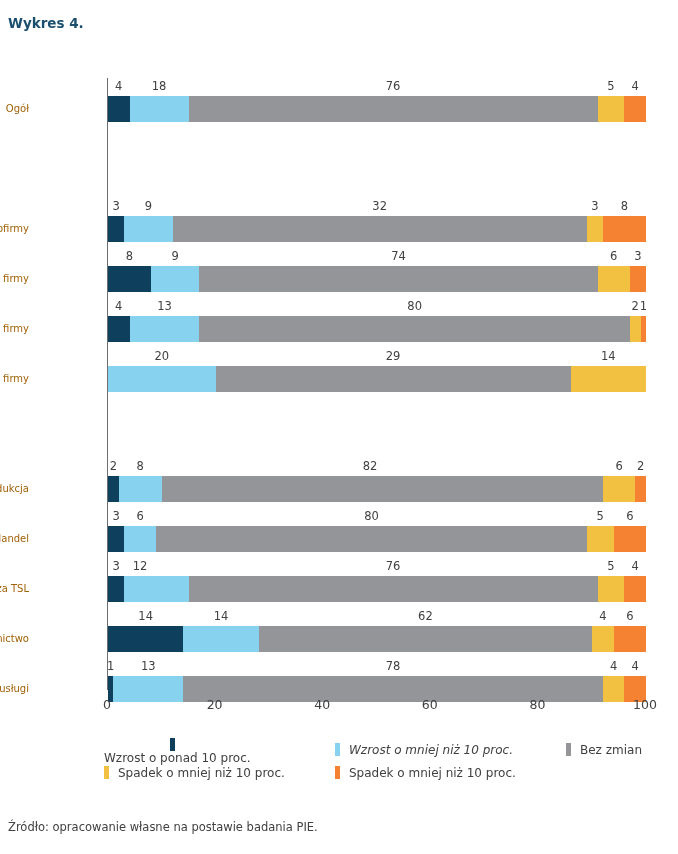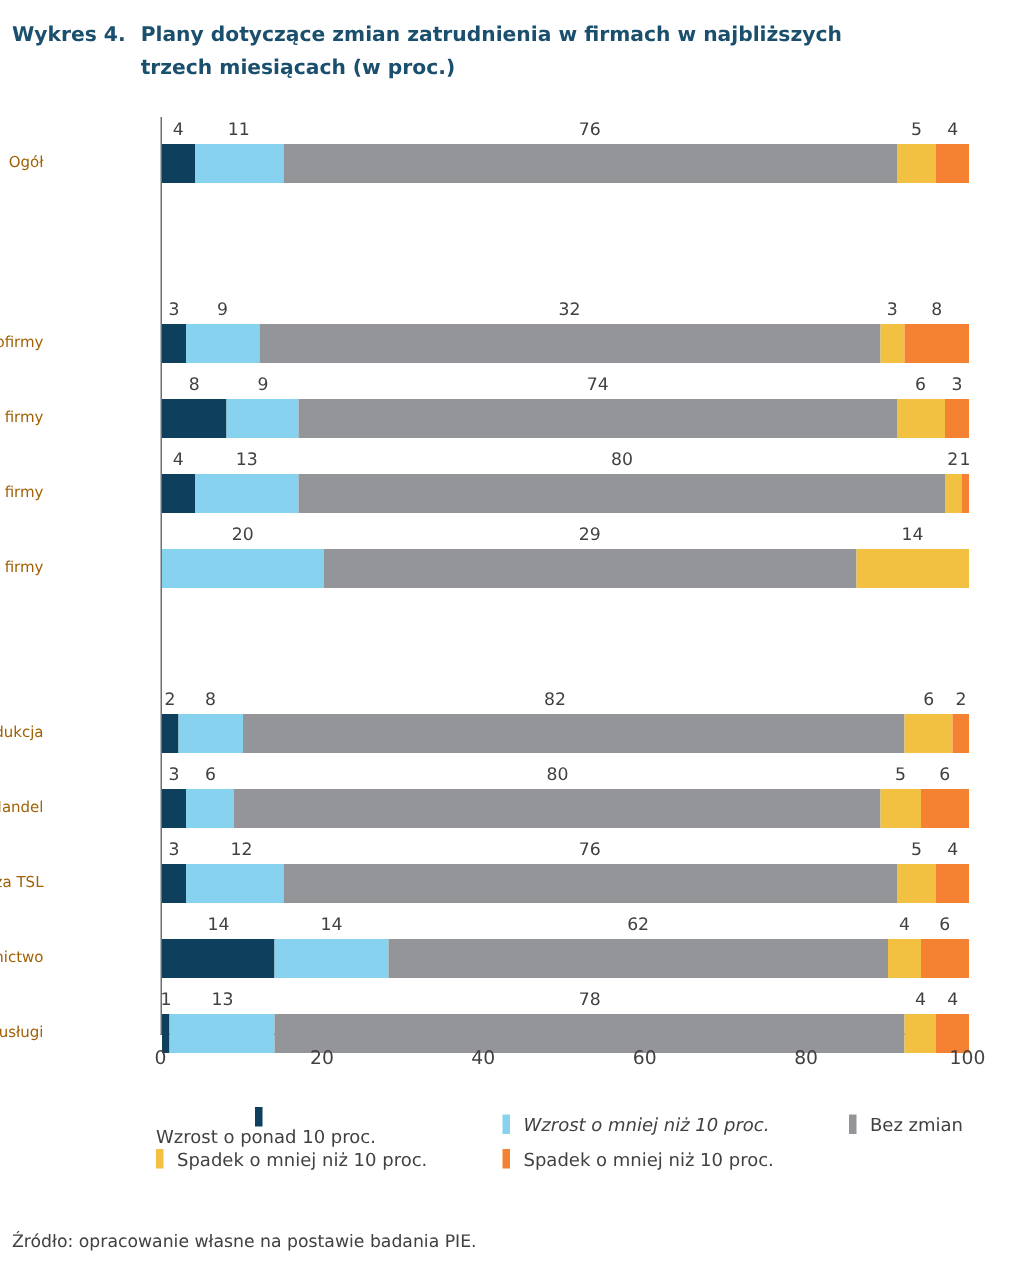--- a/index.html
+++ b/index.html
@@ -168,31 +168,30 @@
     top: 820px;
     font-size: 11.5px;
     color: #414042;
   }
 </style>
 </head>
 <body>
 
 <div id="chart-title">
   <span class="fig-no">Wykres 4.</span>
-  <span class="fig-text">Plany dotyczące zmian zatrudnienia w firmach w najbliższych trzech miesiącach (w proc.)</span>
 </div>
 
 <div id="plot">
   <div id="axis-y-line"></div>
   <div id="axis-x-line"></div>
   <div id="bars-container">
       <div class="bar-row" style="top: 18px;">
         <div class="dlabels">
           <div class="dlabel" style="left: 10.76px;">4</div>
-          <div class="dlabel" style="left: 51.11px;">11</div>
+          <div class="dlabel" style="left: 51.11px;">18</div>
           <div class="dlabel" style="left: 285.14px;">76</div>
           <div class="dlabel" style="left: 503.03px;">5</div>
           <div class="dlabel" style="left: 527.24px;">4</div>
         </div>
         <div class="bar-track">
           <div class="seg seg-a" style="width: 21.52px;"></div>
           <div class="seg seg-b" style="width: 59.18px;"></div>
           <div class="seg seg-c" style="width: 408.88px;"></div>
           <div class="seg seg-d" style="width: 26.9px;"></div>
           <div class="seg seg-e" style="width: 21.52px;"></div>
@@ -286,21 +285,21 @@
           <div class="seg seg-a" style="width: 16.14px;"></div>
           <div class="seg seg-b" style="width: 32.28px;"></div>
           <div class="seg seg-c" style="width: 430.4px;"></div>
           <div class="seg seg-d" style="width: 26.9px;"></div>
           <div class="seg seg-e" style="width: 32.28px;"></div>
         </div>
       </div>
       <div class="bar-row" style="top: 498px;">
         <div class="dlabels">
           <div class="dlabel" style="left: 8.07px;">3</div>
-          <div class="dlabel" style="left: 53px;">12</div>
+          <div class="dlabel" style="left: 32px;">12</div>
           <div class="dlabel" style="left: 285.14px;">76</div>
           <div class="dlabel" style="left: 503.03px;">5</div>
           <div class="dlabel" style="left: 527.24px;">4</div>
         </div>
         <div class="bar-track">
           <div class="seg seg-a" style="width: 16.14px;"></div>
           <div class="seg seg-b" style="width: 64.56px;"></div>
           <div class="seg seg-c" style="width: 408.88px;"></div>
           <div class="seg seg-d" style="width: 26.9px;"></div>
           <div class="seg seg-e" style="width: 21.52px;"></div>

